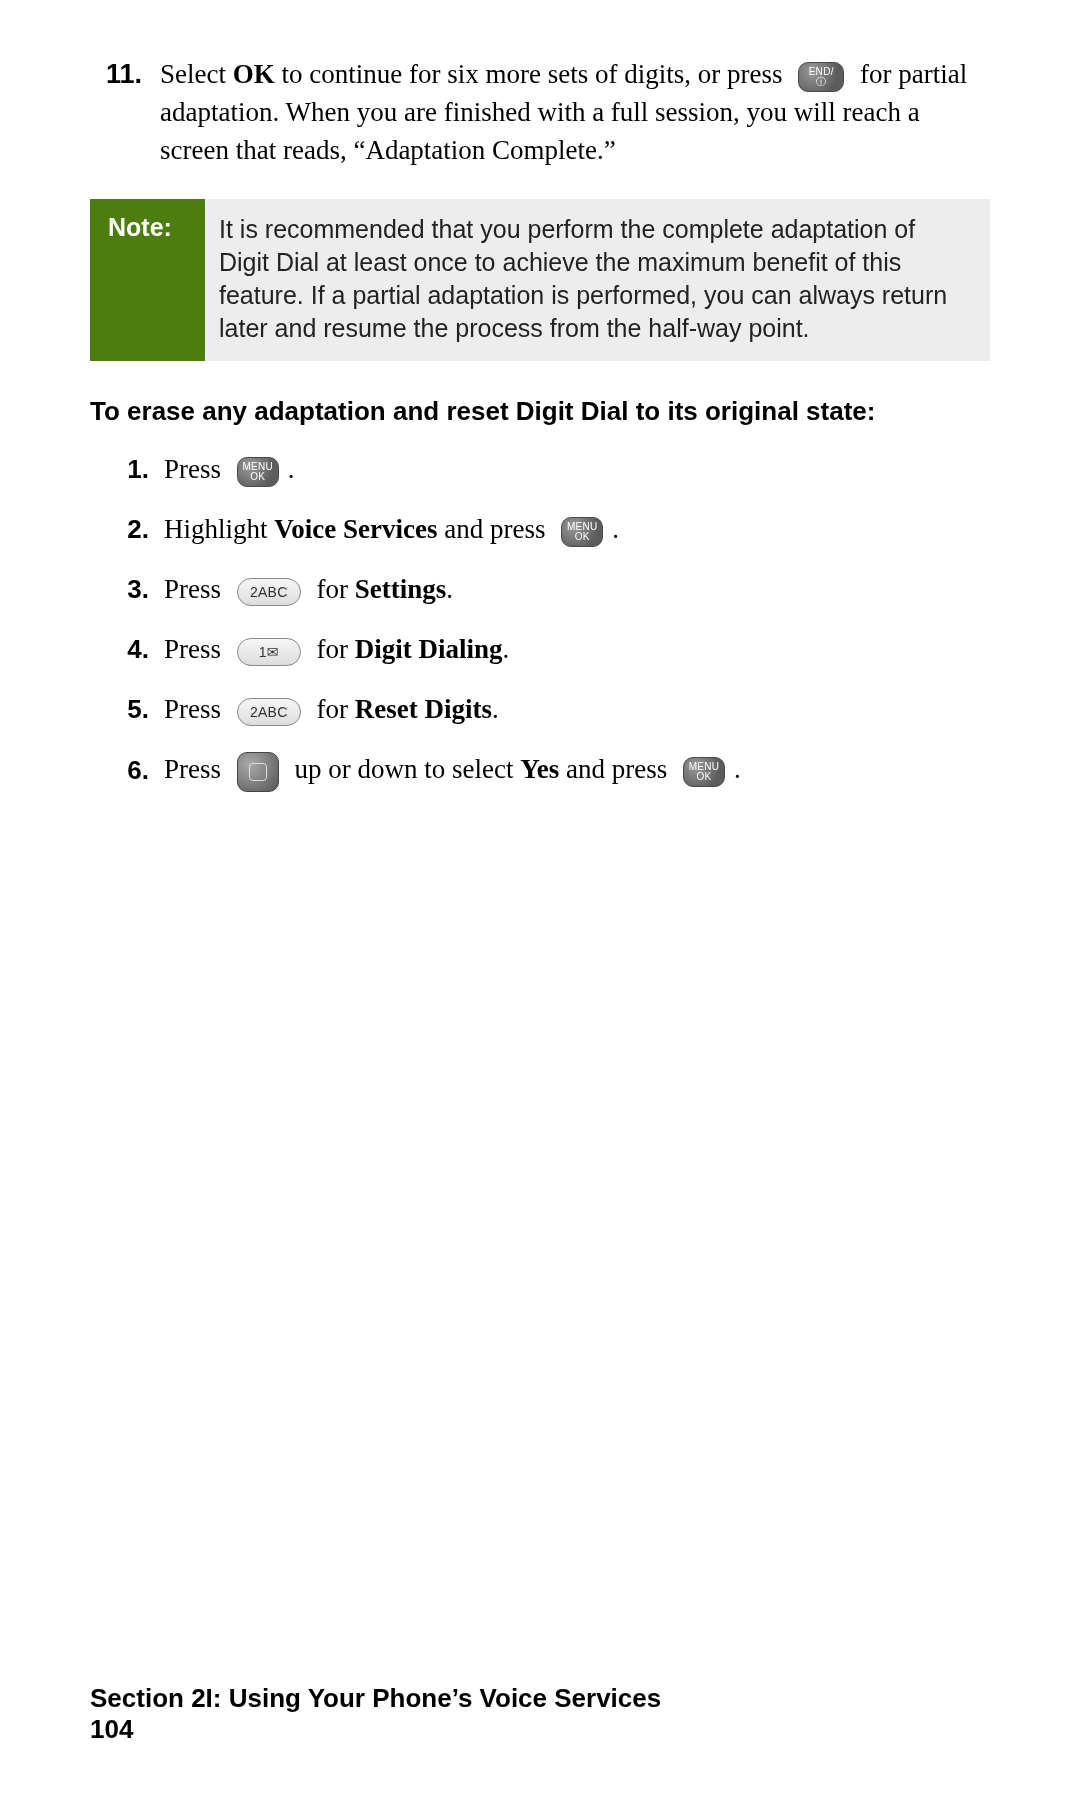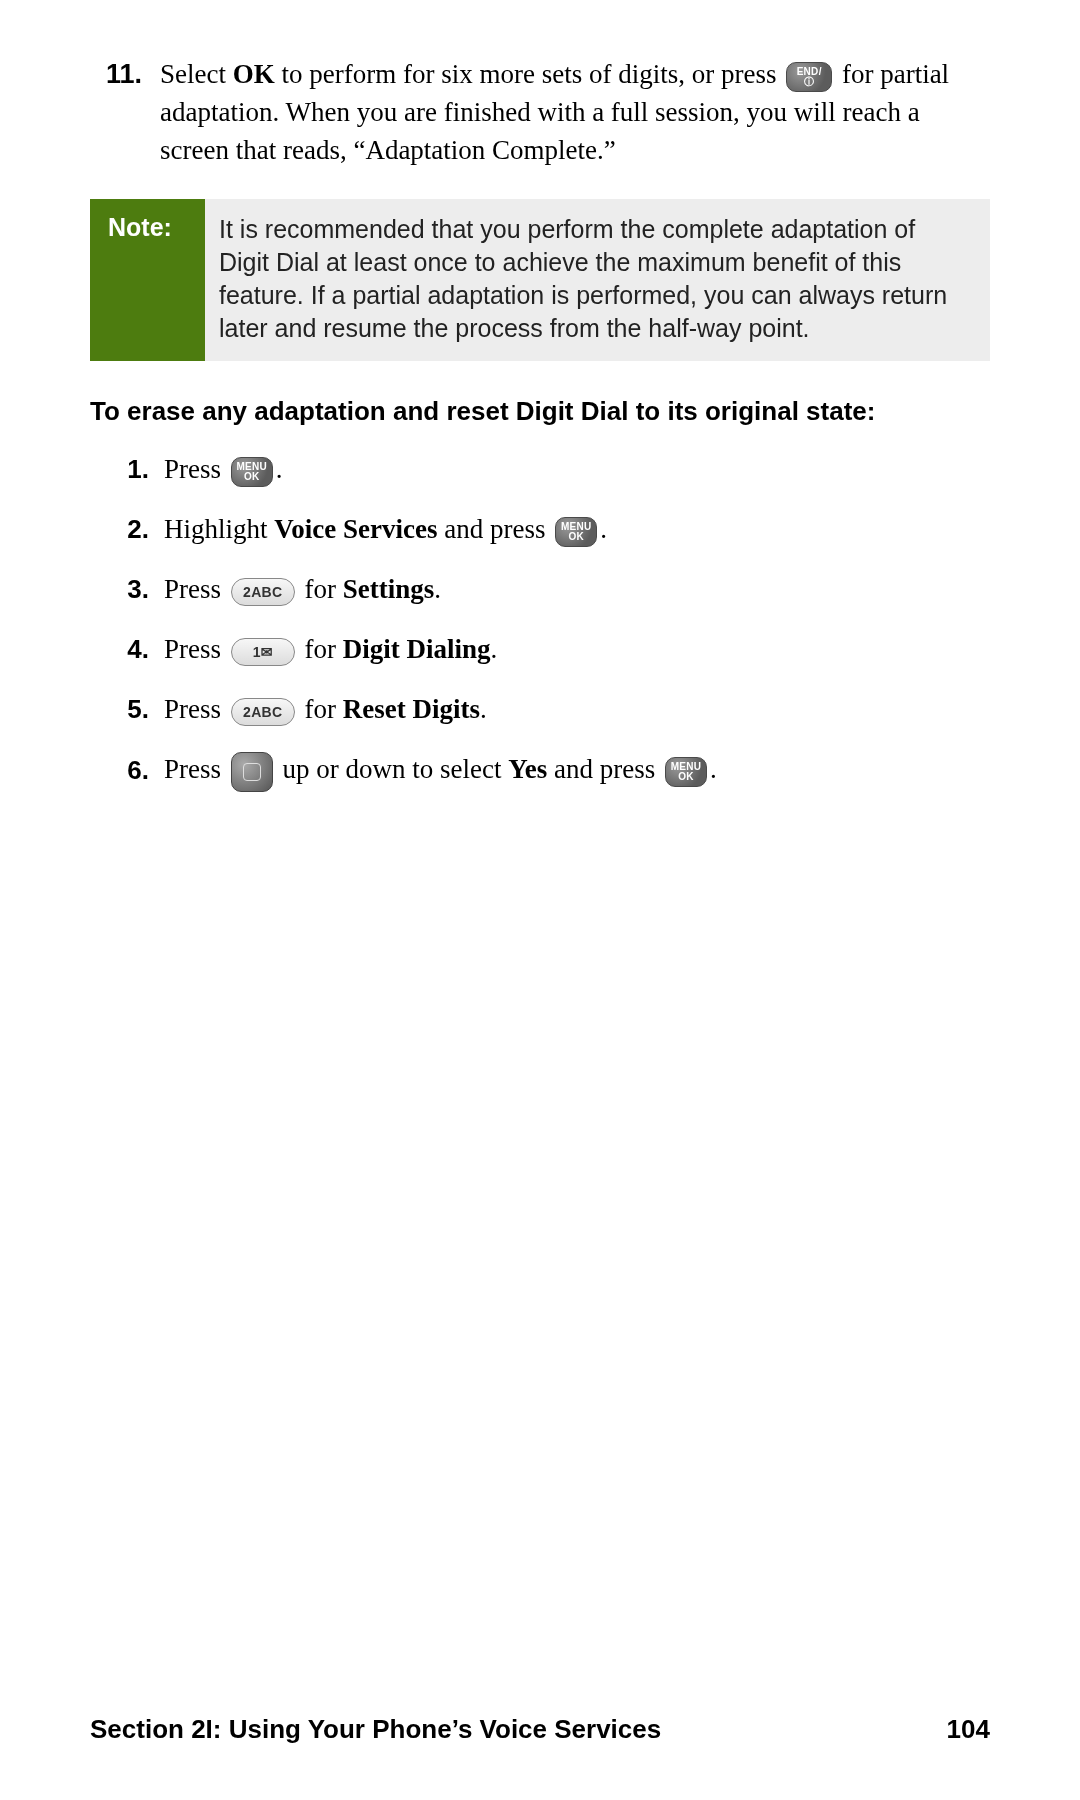--- a/index.html
+++ b/index.html
@@ -110,26 +110,26 @@
   .key {
     display: inline-flex;
     align-items: center;
     justify-content: center;
     background: radial-gradient(circle at 30% 30%, #9a9a9a, #5c5c5c 70%);
     border-radius: 10px;
     border: 1px solid #4a4a4a;
     color: #fff;
     font-family: Arial, Helvetica, sans-serif;
     font-size: 10px;
-    font-weight: bold;
+    font-weight: normal;
     height: 30px;
     min-width: 42px;
     padding: 0 5px;
     vertical-align: middle;
-    margin: 0 3px;
+    margin: 0 9px;
     line-height: 10px;
     text-align: center;
     letter-spacing: 0.3px;
   }
   .key.menuok { width: 42px; }
   .key.end { width: 46px; }
   .key.oval {
     background: linear-gradient(#f7f7f7,#dcdcdc);
     border: 1px solid #888;
     color: #333;
@@ -157,31 +157,32 @@
     position: absolute;
     bottom: 55px;
     left: 90px;
     right: 90px;
     display: flex;
     justify-content: space-between;
     align-items: baseline;
     font-family: Arial, Helvetica, sans-serif;
     font-weight: bold;
     font-size: 26px;
+    flex-direction: column;
   }
 </style>
 </head>
 <body>
 
 <div class="page">
 
   <div class="step-row">
     <div class="step-num">11.</div>
     <div class="step-body">
-      <span>Select </span><span class="bold-sans">OK</span><span> to perform for six more sets of digits, or press </span><span class="key end">END/ⓘ</span><span> for partial adaptation. When you are finished with a full session, you will reach a screen that reads, “Adaptation Complete.”</span>
+      <span>Select </span><span class="bold-sans">OK</span><span> to continue for six more sets of digits, or press </span><span class="key end">END/ⓘ</span><span> for partial adaptation. When you are finished with a full session, you will reach a screen that reads, “Adaptation Complete.”</span>
     </div>
   </div>
 
   <div class="note-block">
     <div class="note-label">Note:</div>
     <div class="note-body">It is recommended that you perform the complete adaptation of Digit Dial at least once to achieve the maximum benefit of this feature. If a partial adaptation is performed, you can always return later and resume the process from the half-way point.</div>
   </div>
 
   <div class="intro-line">To erase any adaptation and reset Digit Dial to its original state:</div>
 

